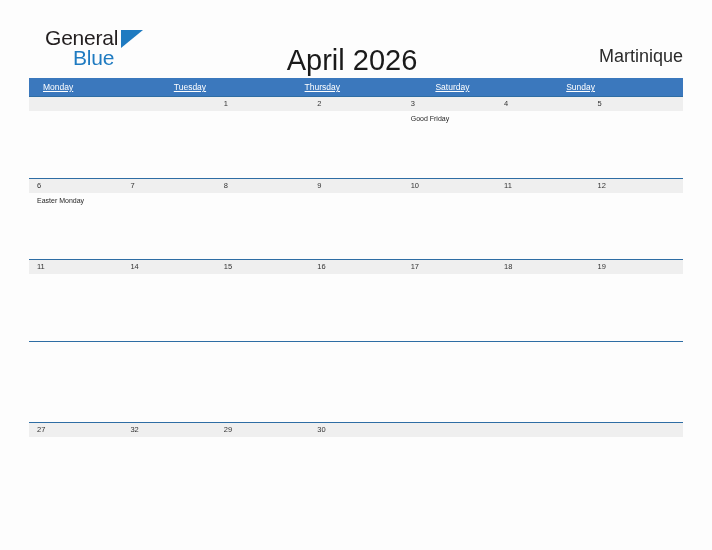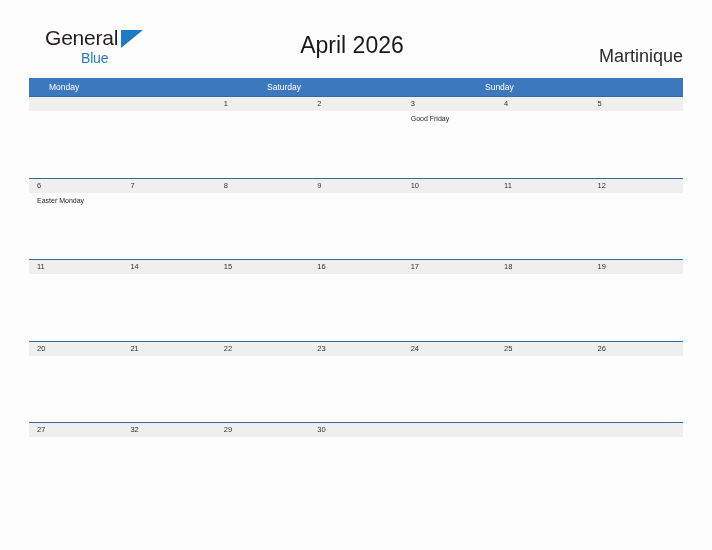--- a/index.html
+++ b/index.html
@@ -41,38 +41,38 @@
   }
   .logo-flag {
     position: absolute;
     left: 92px;
     top: 3px;
     width: 22px;
     height: 18px;
   }
   .logo-blue {
     position: absolute;
-    left: 52px;
+    left: 44px;
     top: 20px;
-    font-size: 14px;
+    font-size: 21px;
     color: #1f7bc1;
     letter-spacing: -0.2px;
     line-height: 22px;
   }
 
   .title {
     position: absolute;
     left: 0;
     right: 8px;
     top: 32px;
     text-align: center;
-    font-size: 23px;
+    font-size: 29px;
     color: #1a1a1a;
     font-weight: normal;
-    margin: 0;
+    margin: 12px;
     letter-spacing: 0px;
   }
 
   .country {
     position: absolute;
     right: 29px;
     top: 46px;
     font-size: 18px;
     color: #2b2b2b;
   }
@@ -88,23 +88,24 @@
   .weekdays {
     display: flex;
     background: #3b78bd;
     height: 18px;
   }
   .weekday {
     flex: 1 1 0;
     color: #ffffff;
     font-size: 8.5px;
     line-height: 18px;
-    padding-left: 20px;
+    padding-left: 14px;
     box-sizing: border-box;
     white-space: nowrap;
+    text-decoration: underline;
   }
 
   .week {
     position: relative;
     height: 80.5px;
     border-top: 1px solid #2e6da4;
   }
   .week:first-of-type {
     border-top: none;
   }
@@ -164,20 +165,22 @@
   <h1 class="title">April 2026</h1>
 
   <div class="country">Martinique</div>
 
 </div>
 
 <div class="calendar">
 
   <div class="weekdays">
     <div class="weekday">Monday</div>
+    <div class="weekday">Tuesday</div>
+    <div class="weekday">Thursday</div>
     <div class="weekday">Saturday</div>
     <div class="weekday">Sunday</div>
   </div>
 
   <div class="week">
     <div class="week-dates">
       <div class="day empty">
           <span class="day-num"></span>
         </div>
       <div class="day empty">
@@ -278,57 +281,34 @@
       <div class="event-cell"></div>
       <div class="event-cell"></div>
       <div class="event-cell"></div>
       <div class="event-cell"></div>
       <div class="event-cell"></div>
       <div class="event-cell"></div>
     </div>
   </div>
 
   <div class="week">
+    <div class="week-events">
+      <div class="event-cell"></div>
+      <div class="event-cell"></div>
+      <div class="event-cell"></div>
+      <div class="event-cell"></div>
+      <div class="event-cell"></div>
+      <div class="event-cell"></div>
+      <div class="event-cell"></div>
+    </div>
+  </div>
+
+  <div class="week">
     <div class="week-dates">
       <div class="day">
-          <span class="day-num">20</span>
-        </div>
-      <div class="day">
-          <span class="day-num">21</span>
-        </div>
-      <div class="day">
-          <span class="day-num">22</span>
-        </div>
-      <div class="day">
-          <span class="day-num">23</span>
-        </div>
-      <div class="day">
-          <span class="day-num">24</span>
-        </div>
-      <div class="day">
-          <span class="day-num">25</span>
-        </div>
-      <div class="day">
-          <span class="day-num">26</span>
-        </div>
-    </div>
-    <div class="week-events">
-      <div class="event-cell"></div>
-      <div class="event-cell"></div>
-      <div class="event-cell"></div>
-      <div class="event-cell"></div>
-      <div class="event-cell"></div>
-      <div class="event-cell"></div>
-      <div class="event-cell"></div>
-    </div>
-  </div>
-
-  <div class="week">
-    <div class="week-dates">
-      <div class="day">
           <span class="day-num">27</span>
         </div>
       <div class="day">
           <span class="day-num">32</span>
         </div>
       <div class="day">
           <span class="day-num">29</span>
         </div>
       <div class="day">
           <span class="day-num">30</span>

